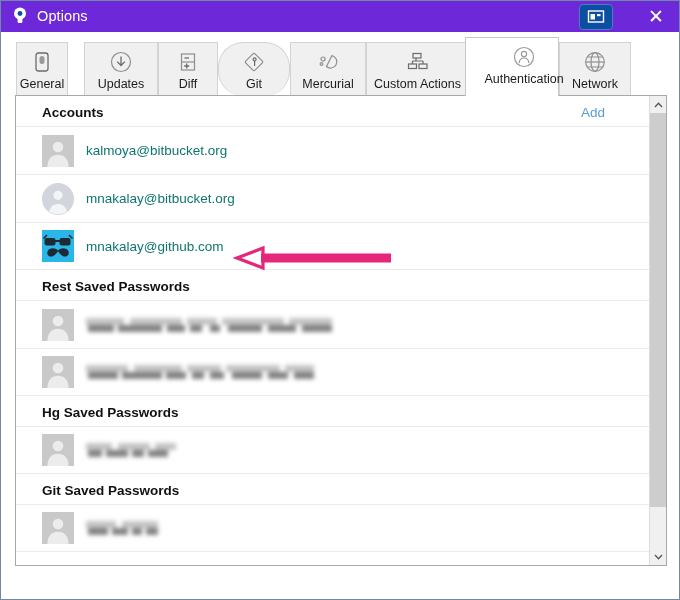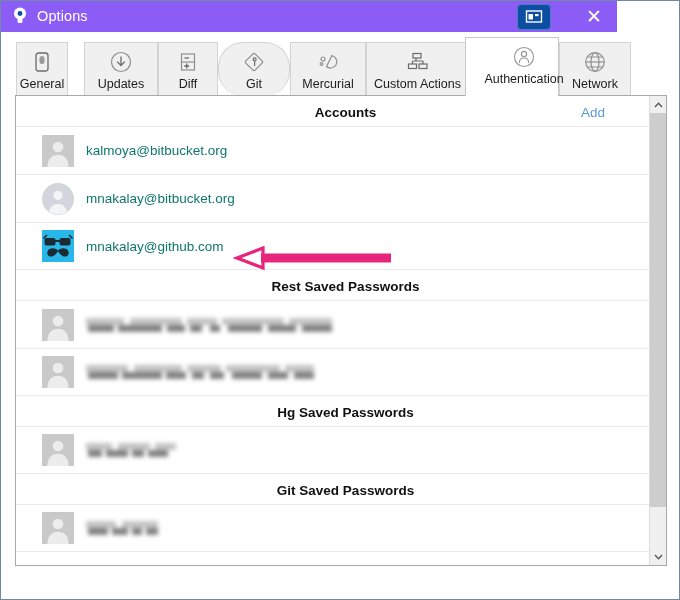--- a/index.html
+++ b/index.html
@@ -22,23 +22,23 @@
     height: 600px;
     box-sizing: border-box;
     border: 1px solid #6f88a4;
     background: #ffffff;
   }
 
   
   .titlebar {
     position: absolute;
     left: 0; top: 0;
-    width: 616px;
+    width: 678px;
     height: 31px;
-    background: #8b5cf6;
+    background: #6d28d9;
     display: flex;
     align-items: center;
   }
   .title-logo {
     width: 26px;
     height: 31px;
     margin-left: 8px;
     position: relative;
     flex: 0 0 auto;
   }
@@ -128,21 +128,20 @@
   .content-panel {
     position: absolute;
     left: 14px;
     top: 94px;
     width: 652px;
     height: 471px;
     box-sizing: border-box;
     border: 1px solid #a8a8a8;
     background: #ffffff;
     overflow: hidden;
-    text-align: center;
   }
   .content-inner {
     position: absolute;
     left: 0; top: 0;
     width: 633px;
     height: 469px;
     background: #ffffff;
   }
 
   .section-header {

